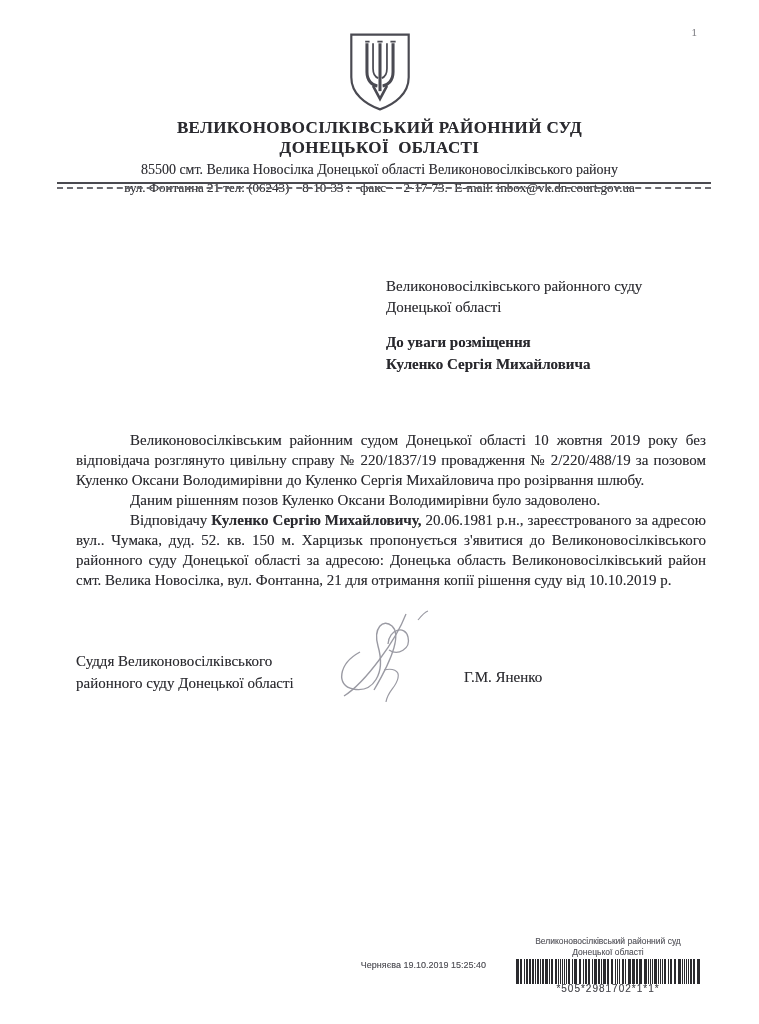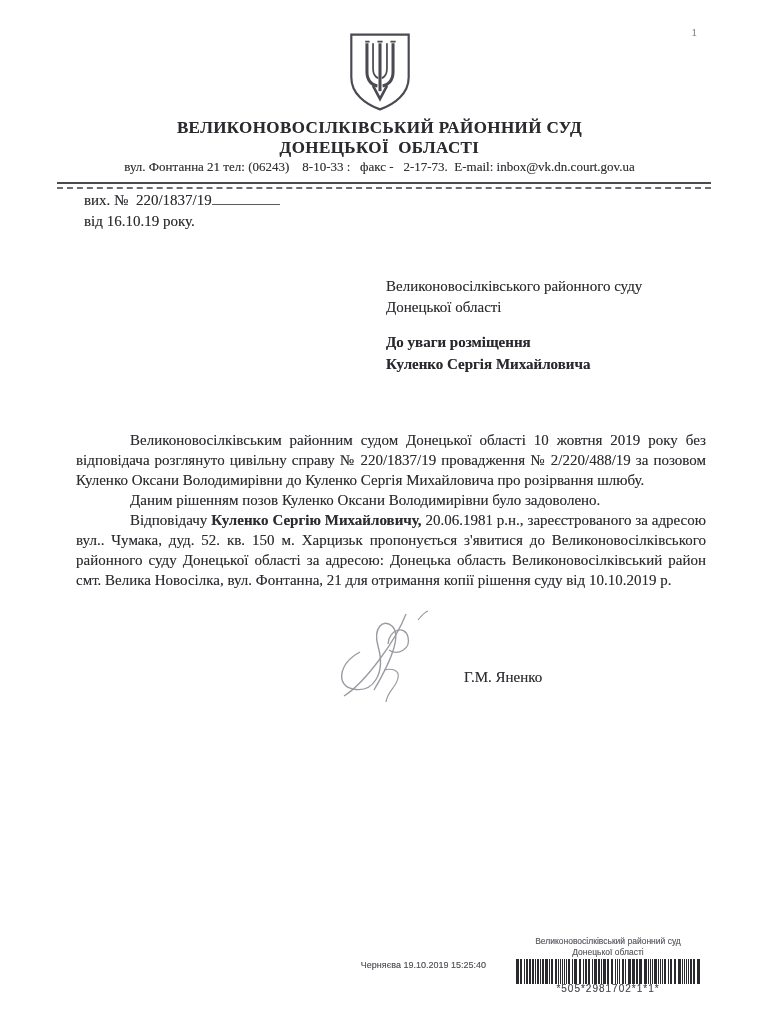--- a/index.html
+++ b/index.html
@@ -55,45 +55,46 @@
       <path d="M40,13 V68" stroke="#4a4a52" stroke-width="3.5"></path>
       <path d="M25,13 V46 C25,56 31,61 37,62" stroke="#4a4a52" stroke-width="3.5"></path>
       <path d="M55,13 V46 C55,56 49,61 43,62" stroke="#4a4a52" stroke-width="3.5"></path>
       <path d="M32,13 V42 C32,49 35,52 38,53" stroke="#4a4a52" stroke-width="2"></path>
       <path d="M48,13 V42 C48,49 45,52 42,53" stroke="#4a4a52" stroke-width="2"></path>
       <path d="M32,62 L40,77 L48,62" stroke="#4a4a52" stroke-width="3"></path>
       <path d="M23,11 H28 M37,11 H43 M52,11 H58" stroke="#4a4a52" stroke-width="2"></path>
     </svg>
     <div class="title-line">ВЕЛИКОНОВОСІЛКІВСЬКИЙ РАЙОННИЙ СУД</div>
     <div class="title-line pre">ДОНЕЦЬКОЇ  ОБЛАСТІ</div>
+    <div class="address-line">85500 смт. Велика Новосілка Донецької області Великоновосілківського району</div>
     <div class="contact-line"><span class="pre">вул. Фонтанна 21 тел: (06243)    8-10-33 :   факс -   2-17-73.  E-mail: </span><span class="email">inbox@vk.dn.court.gov.ua</span></div>
   </div>
 
   <div class="header-divider"></div>
 
-  <div class="ref-block">
-    <div><span class="pre">вих. №  220/1837/19</span><span class="underline-slot"></span></div>
-    <div>від 16.10.19 року.</div>
-  </div>
 
   <div class="addressee">
     <div>Великоновосілківського районного суду</div>
     <div>Донецької області</div>
     <div class="attention">
       <div>До уваги розміщення</div>
       <div>Куленко Сергія Михайловича</div>
     </div>
   </div>
 
   <div class="body-text">
     <p>Великоновосілківським районним судом Донецької області 10 жовтня 2019 року без відповідача розглянуто цивільну справу № 220/1837/19 провадження № 2/220/488/19 за позовом Куленко Оксани Володимирівни до Куленко Сергія Михайловича про  розірвання шлюбу.</p>
     <p>Даним рішенням позов Куленко Оксани Володимирівни було задоволено.</p>
     <p><span>Відповідачу </span><b>Куленко Сергію Михайловичу,</b><span> 20.06.1981  р.н., зареєстрованого за адресою вул.. Чумака, дуд. 52. кв. 150 м. Харцизьк пропонується з'явитися до Великоновосілківського районного суду Донецької області за адресою: Донецька область Великоновосілківський район смт. Велика Новосілка, вул. Фонтанна, 21 для отримання копії рішення суду від 10.10.2019 р.</span></p>
   </div>
 
+  <div class="signature-label">
+    <div>Суддя Великоновосілківського</div>
+    <div>районного суду Донецької області</div>
+  </div>
 
   <svg class="signature-mark" width="118" height="110" viewBox="0 0 118 110" fill="none">
     <path d="M34,54 C12,66 10,88 27,91 C47,95 60,76 52,48 C47,30 57,20 66,28 C75,36 68,58 48,92" stroke="#9a9aa3" stroke-width="1.4"></path>
     <path d="M18,98 C40,84 70,42 80,16" stroke="#9a9aa3" stroke-width="1.3"></path>
     <path d="M62,46 C63,31 79,27 82,39 C85,51 72,58 63,52" stroke="#9a9aa3" stroke-width="1.3"></path>
     <path d="M58,72 C66,70 74,72 72,80 C70,90 62,92 60,104" stroke="#9a9aa3" stroke-width="1.2"></path>
     <path d="M92,22 C96,17 99,14 102,13" stroke="#9a9aa3" stroke-width="1.2"></path>
   </svg>
 
   <div class="signature-name">Г.М. Яненко</div>

